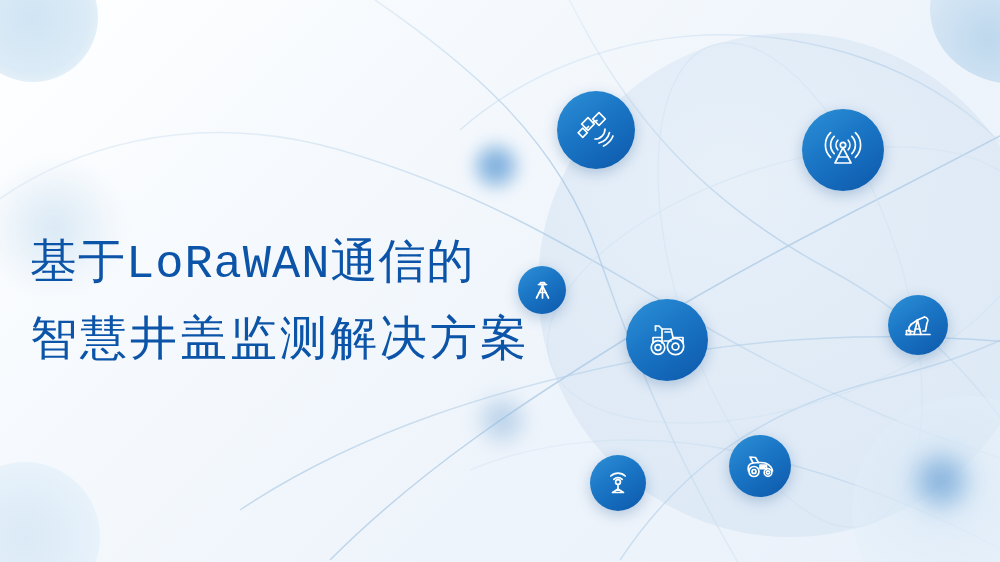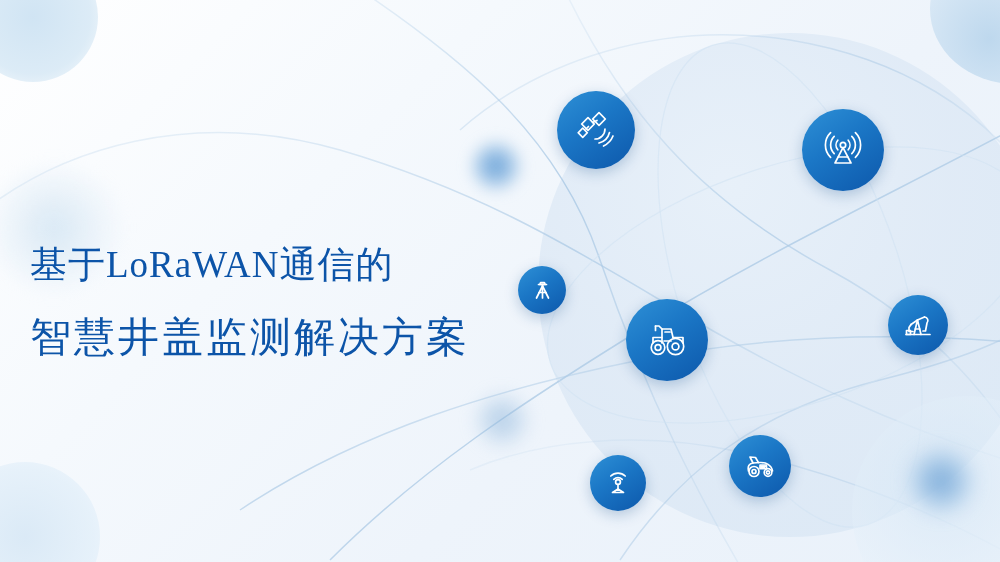--- a/index.html
+++ b/index.html
@@ -91,32 +91,32 @@
 
   
   .title-block {
     position: absolute;
     left: 30px;
     top: 228px;
     z-index: 6;
   }
   .title-line {
     display: block;
-    font-family: Liberation Serif, serif;
-    font-size: 37px;
+    font-family: Liberation Mono, monospace;
+    font-size: 47px;
     line-height: 73px;
     letter-spacing: 1px;
     color: #0c54a8;
     white-space: nowrap;
   }
   .title-line.l2 {
     font-family: "Liberation Sans", "DejaVu Sans", sans-serif;
     font-weight: 400;
     letter-spacing: 3px;
-    font-size: 41px;
+    font-size: 47px;
   }
 
   
   .node {
     position: absolute;
     border-radius: 50%;
     background: linear-gradient(145deg, #2e90d6 0%, #1b77c6 42%, #0d58ab 100%);
     box-shadow: 0 4px 14px rgba(16,72,134,0.26);
     display: flex;
     align-items: center;

